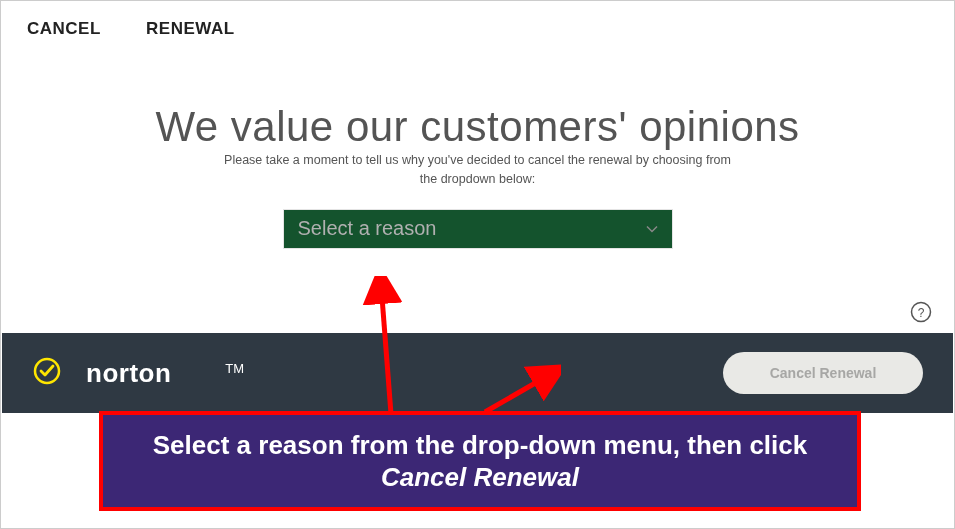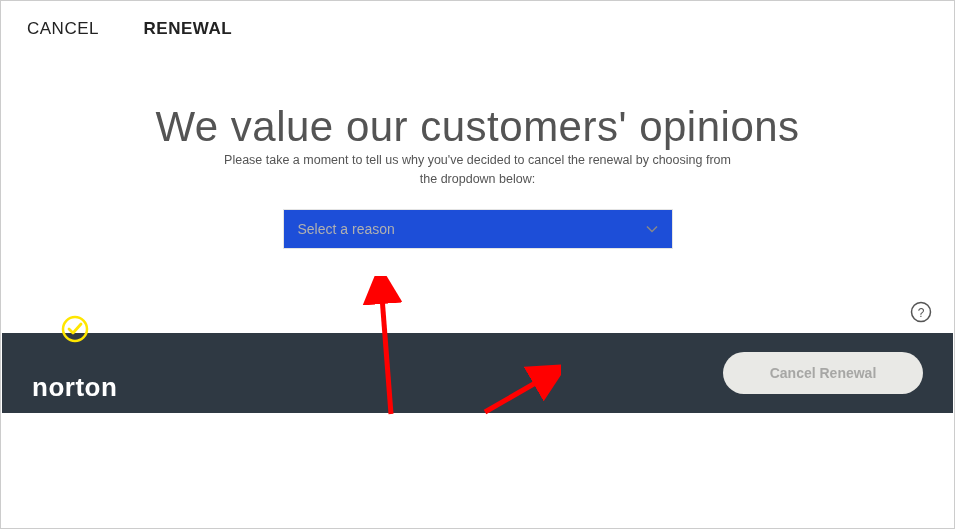--- a/index.html
+++ b/index.html
@@ -1,31 +1,31 @@
 <!DOCTYPE html>
 <html><head>
 <meta charset="utf-8">
 <style>
   * { box-sizing: border-box; margin: 0; padding: 0; }
   html, body { width: 955px; height: 529px; font-family: -apple-system, BlinkMacSystemFont, "Segoe UI", Arial, sans-serif; background: #fff; overflow: hidden; }
   .frame { width: 955px; height: 529px; position: relative; border: 1px solid #ccc; }
   .header { padding: 18px 26px 8px; }
   .header-title { font-size: 17px; letter-spacing: 0.5px; color: #222; }
-  .header-title .bold { font-weight: 400; }
+  .header-title .bold { font-weight: 700; }
   .header-title .light { font-weight: 700; margin-left: 40px; }
   .main { text-align: center; padding: 56px 40px 0; position: relative; }
   .hero { font-size: 42px; font-weight: 300; color: #545454; letter-spacing: 0.5px; }
   .instruct { font-size: 12.5px; color: #555; line-height: 1.5; max-width: 520px; margin-left: auto; margin-right: auto; }
-  .dropdown { width: 390px; height: 40px; margin: 20px auto 0; border: 1px solid #e4e4e4; display: flex; align-items: center; justify-content: space-between; padding: 0 14px; color: #b0b0b0; font-size: 14px; cursor: pointer; background: #1d4ed8; }
+  .dropdown { width: 390px; height: 40px; margin: 20px auto 0; border: 1px solid #e4e4e4; display: flex; align-items: center; justify-content: space-between; padding: 0 14px; color: #b0b0b0; font-size: 20px; cursor: pointer; background: #14532d; }
   .chevron { width: 12px; height: 12px; }
   .chevron svg { display: block; stroke: #888; stroke-width: 1.5; fill: none; }
   .help-icon { position: absolute; right: 22px; top: 300px; width: 22px; height: 22px; cursor: pointer; }
   .help-icon svg { display: block; }
   .footer { position: absolute; left: 1px; right: 1px; top: 332px; height: 80px; background: #2f3943; display: flex; align-items: center; justify-content: space-between; padding: 0 30px; }
-  .brand { display: flex; align-items: center; gap: 24px; flex-direction: column; }
+  .brand { display: flex; align-items: center; gap: 24px; }
   .brand-name { color: #fff; font-size: 26px; font-weight: 600; letter-spacing: 0.5px; }
   .brand-tm { color: #fff; font-size: 13px; margin-top: -10px; margin-left: 30px; }
   .actions { display: flex; align-items: center; gap: 18px; }
   .btn { height: 42px; border-radius: 21px; padding: 0 32px; font-size: 14px; font-weight: 600; display: flex; align-items: center; justify-content: center; cursor: pointer; border: none; }
   .btn-cancel { background: #e9e9e6; color: #a7a7a5; width: 200px; }
   .btn-stay { background: #ffe600; color: #111; width: 200px; }
   .annotation-box { position: absolute; left: 98px; top: 410px; width: 762px; height: 100px; background: #3c2775; border: 4px solid #ff0000; display: flex; align-items: center; justify-content: center; text-align: center; padding: 6px 20px; }
   .annotation-text { color: #fff; font-size: 26px; font-weight: 700; line-height: 1.25; }
   .annotation-text .ital { font-style: italic; }
   svg.arrow { position: absolute; pointer-events: none; }
@@ -88,14 +88,20 @@
   </svg>
   <svg class="arrow" style="left:480px; top:355px; width:80px; height:60px;" viewBox="0 0 80 60">
     <defs>
         <marker id="ah2" markerWidth="8" markerHeight="8" refX="4" refY="4" orient="auto">
           <polygon points="0,0 8,4 0,8" fill="#ff0000"></polygon>
         </marker>
       </defs>
     <line x1="4" y1="56" x2="70" y2="18" stroke="#ff0000" stroke-width="5" marker-end="url(#ah2)"></line>
   </svg>
 
+  <div class="annotation-box">
+    <div class="annotation-text">
+      <span>Select a reason from the drop-down menu, then click </span>
+      <span class="ital">Cancel Renewal</span>
+    </div>
+  </div>
 
 </div>
 
 </body></html>

